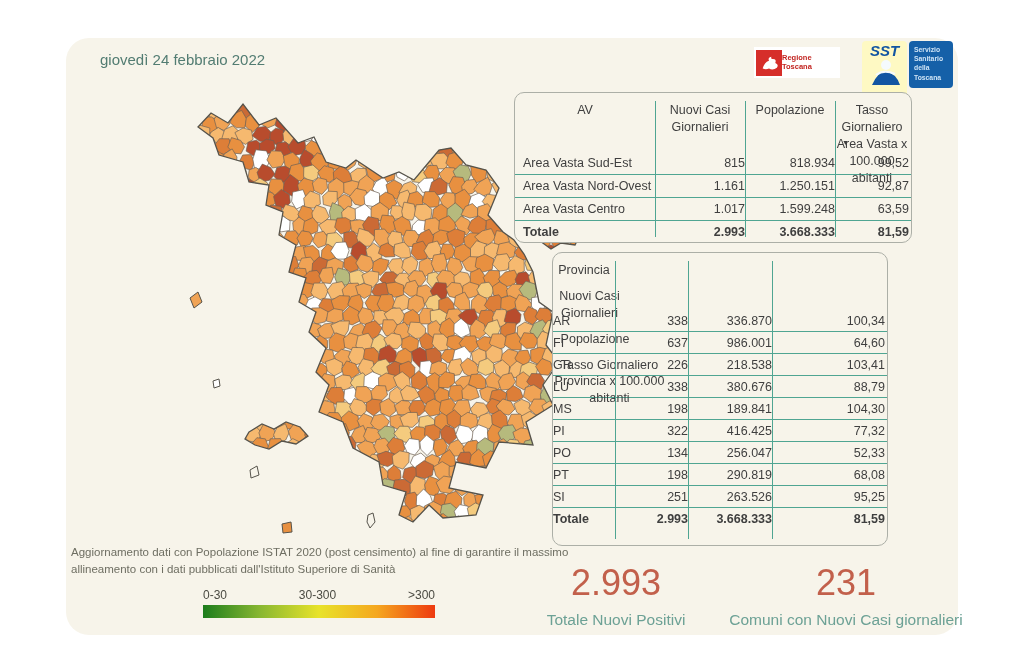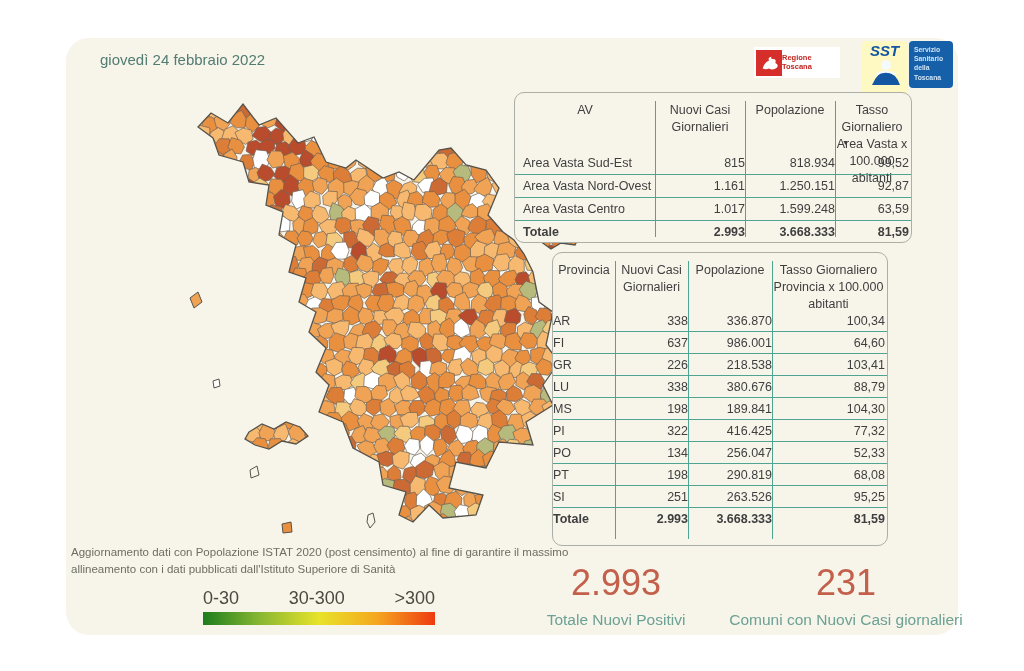--- a/index.html
+++ b/index.html
@@ -27,31 +27,31 @@
   .tbl .trow{display:flex;align-items:center;border-bottom:1px solid #4fa592;}
   .tbl .trow.total{border-bottom:none;font-weight:bold;}
   .tbl .tc{box-sizing:border-box;text-align:right;}
   .vline{position:absolute;width:1px;background:#4fa592;}
   .av{left:448px;top:54px;width:398px;height:151px;}
   .av .thead{height:59px;}
   .av .trow{height:22px;}
   .av .c0{width:140px;} .av .c1{width:90px;} .av .c2{width:90px;} .av .c3{width:74px;}
   .av .tc.c0{text-align:left;padding-left:8px;}
   .pv{left:486px;top:214px;width:336px;height:294px;}
-  .pv .thead{height:57px;}
+  .pv .thead{height:57px;flex-direction:column;}
   .pv .trow{height:21px;}
   .pv .c0{width:62px;} .pv .c1{width:73px;} .pv .c2{width:84px;} .pv .c3{width:113px;}
   .pv .tc.c0{text-align:left;}
   .sort-arrow{position:absolute;left:327px;top:46px;font-size:7px;color:#3f3f3f;cursor:pointer;}
   
   .map{position:absolute;left:108px;top:54px;width:420px;height:452px;}
   
   .note{position:absolute;left:5px;top:506px;width:530px;font-size:11.5px;color:#6e6e62;line-height:1.5;}
   .legend{position:absolute;left:137px;top:550px;width:232px;}
-  .legend-labels{display:flex;justify-content:space-between;font-size:18px;color:#4a4a42;margin-bottom:3px;}
+  .legend-labels{display:flex;justify-content:space-between;font-size:12px;color:#4a4a42;margin-bottom:3px;}
   .legend-bar{height:13px;width:232px;}
   .kpi{position:absolute;text-align:center;}
   .kpi .num{font-size:36px;color:#c2604b;}
   .kpi .lbl{font-size:15.5px;color:#6ca195;margin-top:7px;}
   .kpi1{left:440px;top:524px;width:220px;}
   .kpi2{left:640px;top:524px;width:280px;}
 </style>
 </head>
 <body>
 

